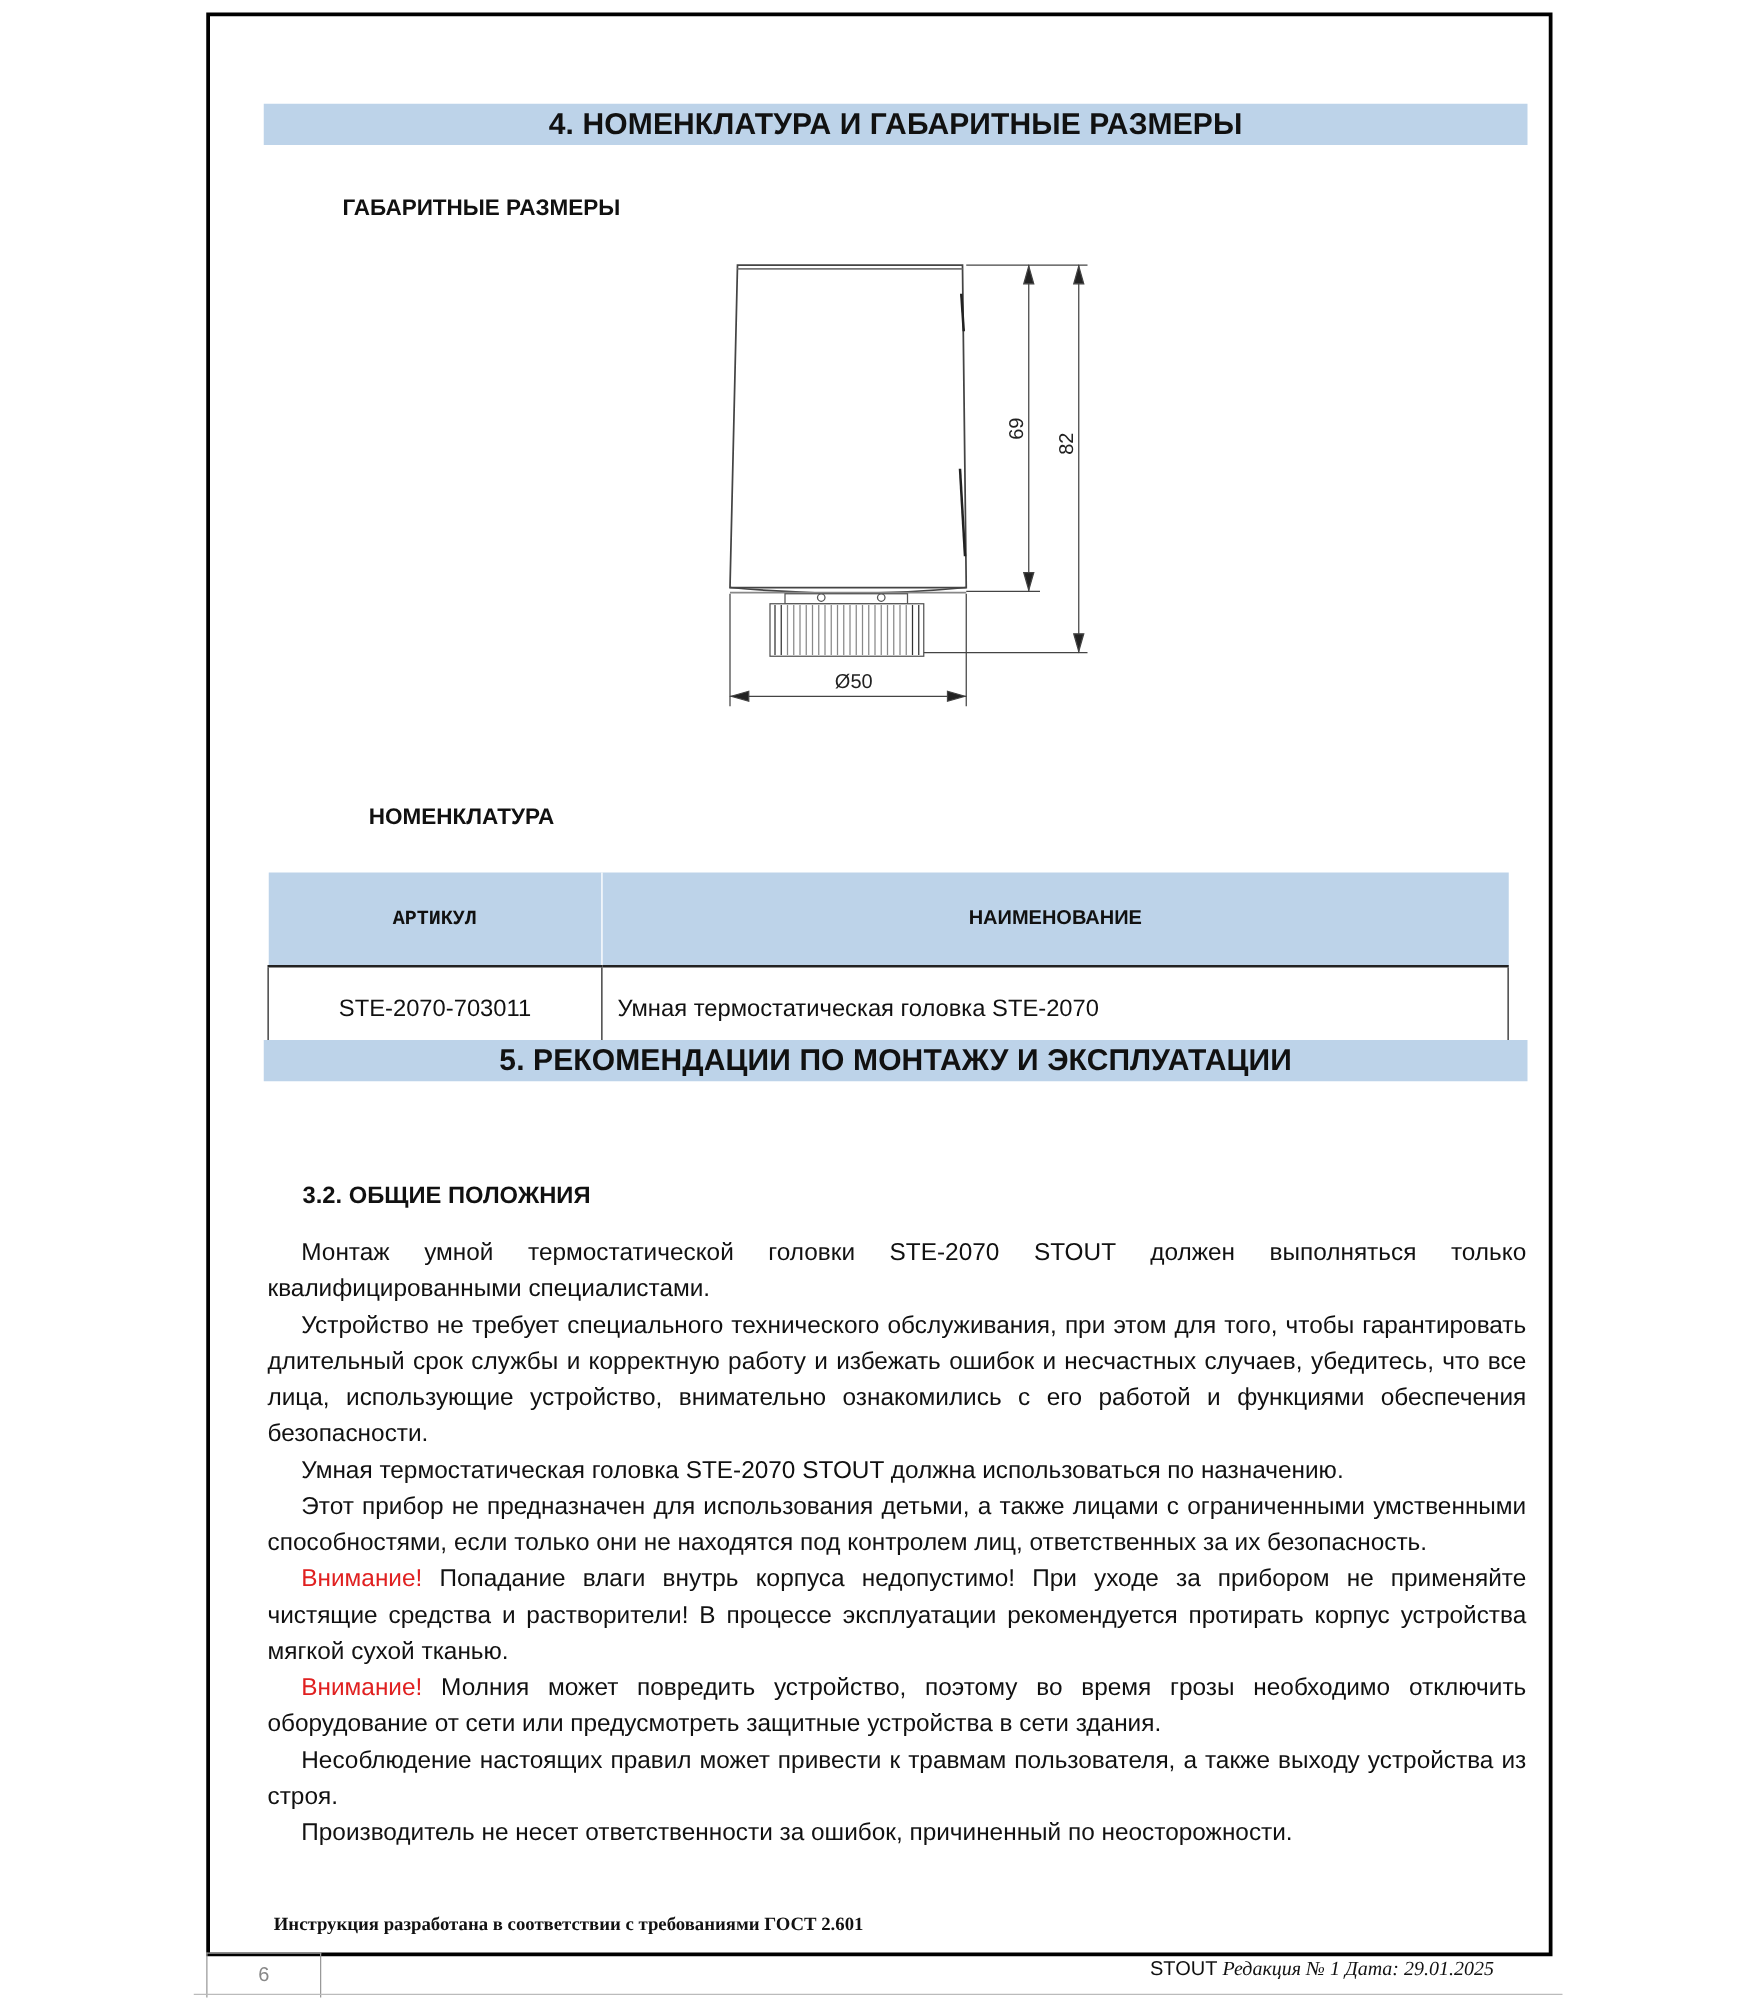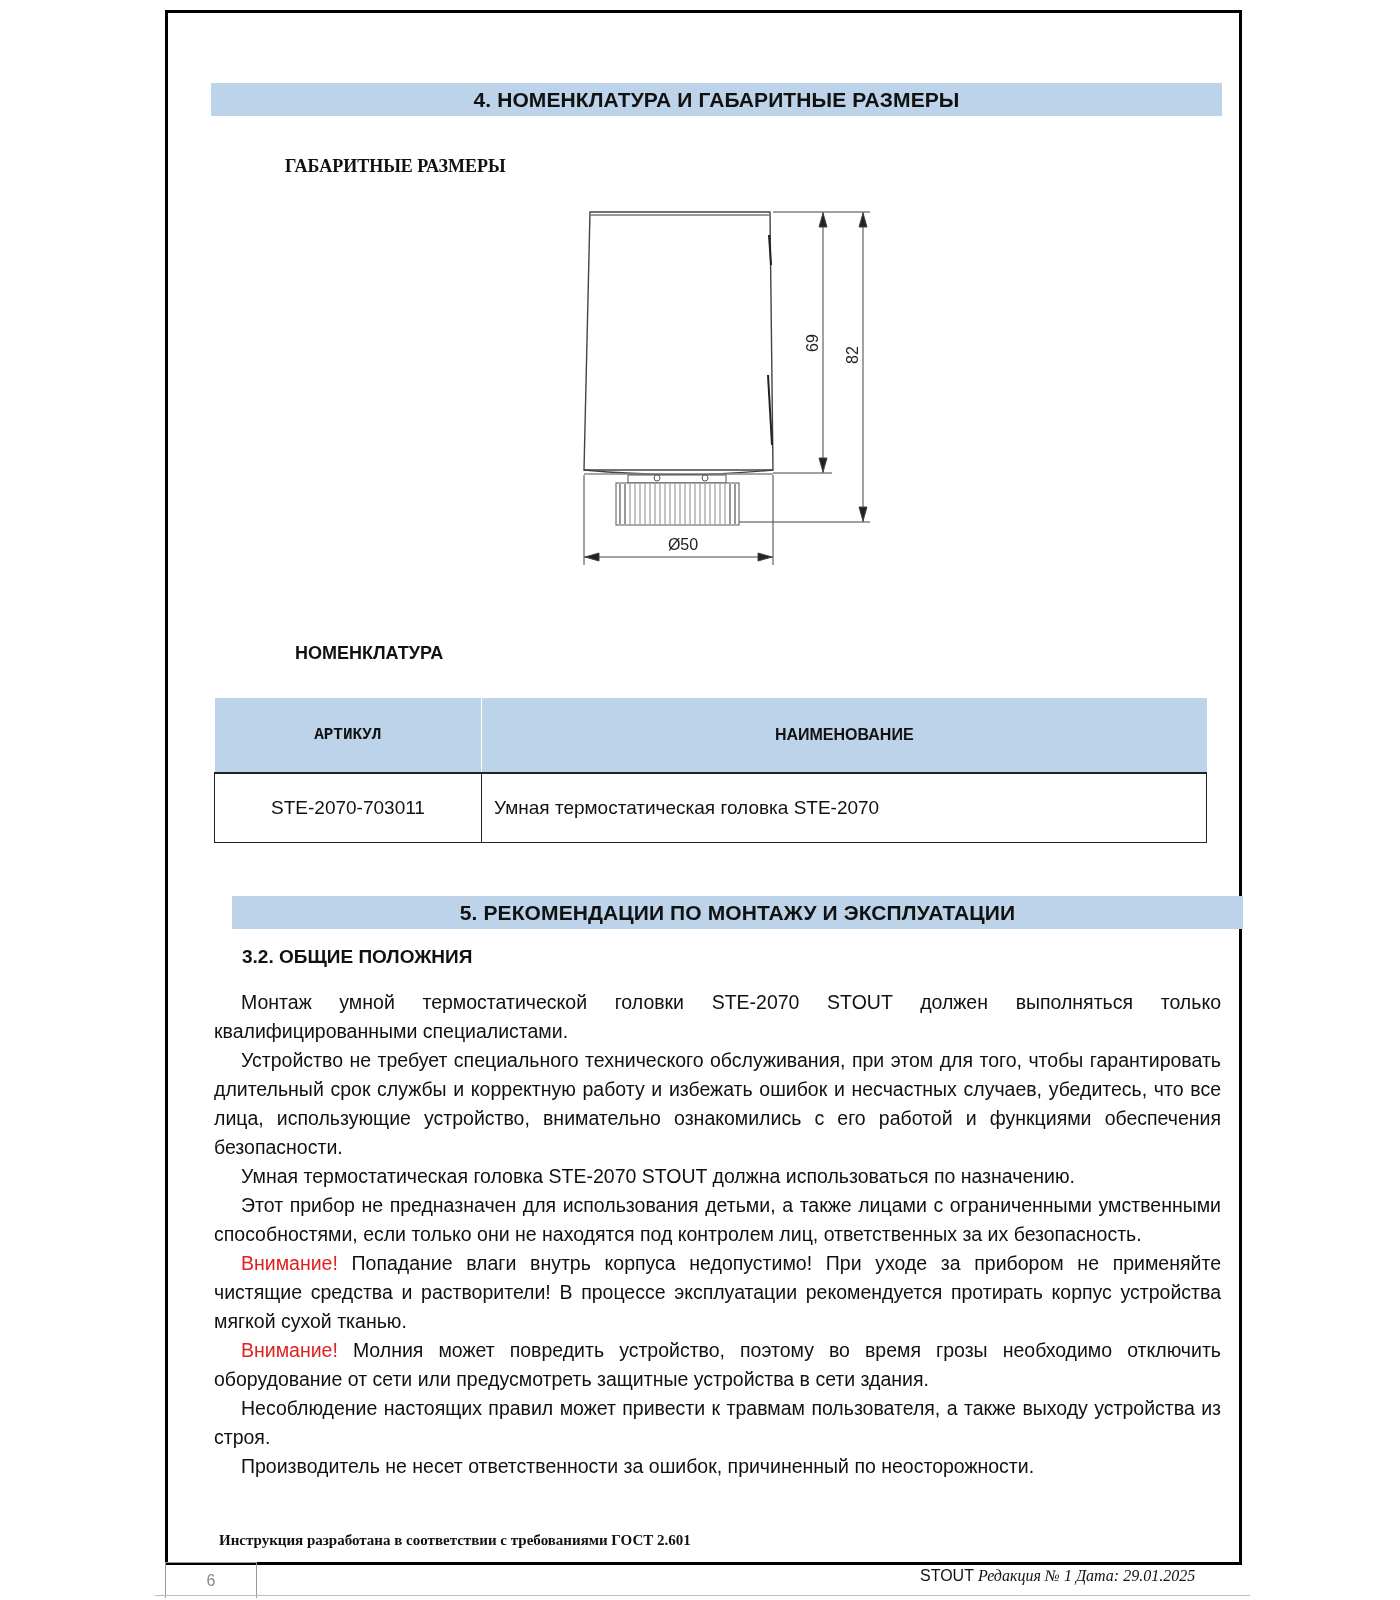--- a/index.html
+++ b/index.html
@@ -1,22 +1,22 @@
 <!DOCTYPE html>
 <html><head>
   <meta charset="utf-8">
   <style>
     html, body { margin: 0; padding: 0; background: #ffffff; }
     body { width: 1400px; height: 1600px; position: relative; overflow: hidden; font-family: "Liberation Sans", sans-serif; color: #1a1a1a; }
     .frame { position: absolute; left: 165px; top: 10px; width: 1077px; height: 1555px; border: 3px solid #000; box-sizing: border-box; }
-    .band { position: absolute; left: 211px; width: 1011px; height: 33px; background: #bdd3e9; display: flex; align-items: center; justify-content: center; font-weight: bold; font-size: 21px; letter-spacing: 0.1px; color: #111; }
+    .band { position: absolute; left: 211px; width: 1011px; height: 33px; background: #bdd3e9; display: flex; align-items: center; justify-content: center; font-weight: bold; font-size: 24px; letter-spacing: 0.1px; color: #111; }
     .band-4 { top: 83px; }
-    .band-5 { top: 896px; margin-left: 21px; }
+    .band-5 { top: 832px; }
     .subhead { position: absolute; font-weight: bold; font-size: 18px; color: #111; }
-    .sh-dims { left: 285px; top: 156px; font-family: Liberation Serif, serif; }
+    .sh-dims { left: 274px; top: 156px; }
     .sh-nom { left: 295px; top: 643px; }
     .sh-51 { left: 242px; top: 946px; font-size: 19px; }
     .drawing { position: absolute; left: 580px; top: 205px; width: 320px; height: 385px; }
     .drawing svg { width: 100%; height: 100%; }
     .tbl { position: absolute; left: 214px; top: 698px; width: 993px; border-collapse: collapse; }
     .tbl th { background: #bdd3e9; height: 72px; font-size: 16px; font-weight: bold; color: #111; }
     .tbl td { height: 66px; font-size: 19px; border: 1.5px solid #222; color: #111; }
     .tbl th.c1, .tbl td.c1 { width: 264px; text-align: center; }
     .tbl th.c1 { border-right: 1.5px solid #fff; font-family: Liberation Mono, monospace; }
     .tbl td.c2 { padding-left: 12px; }

